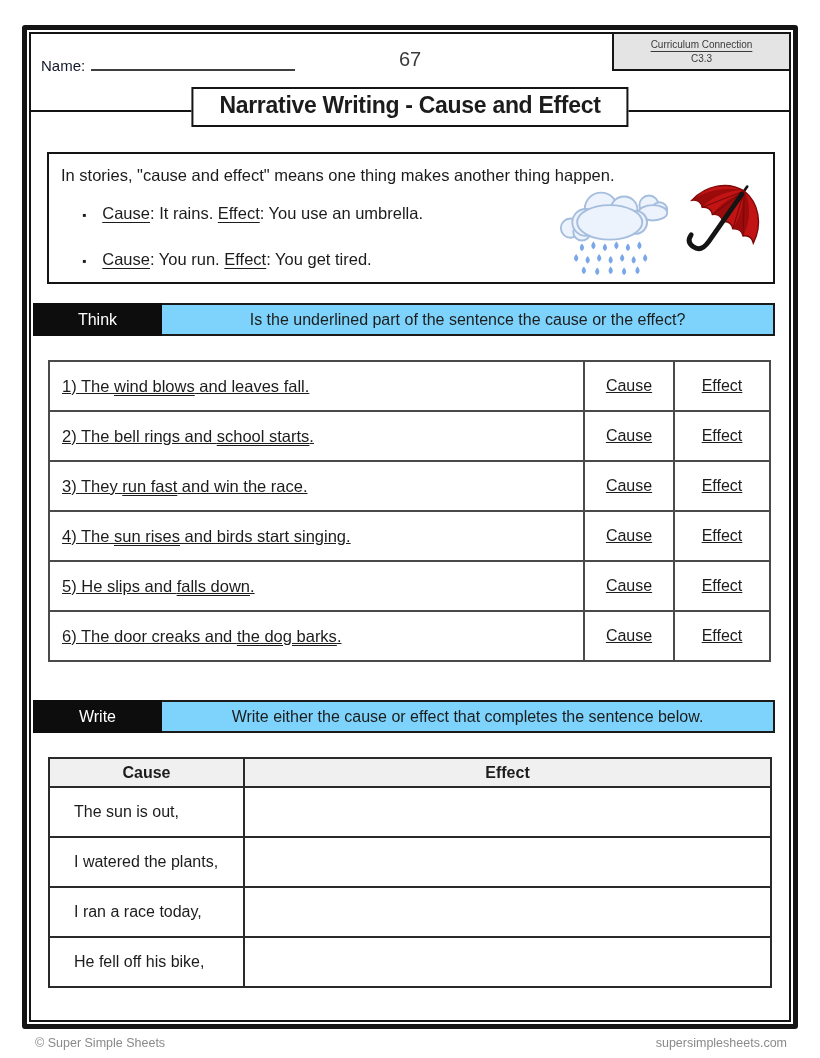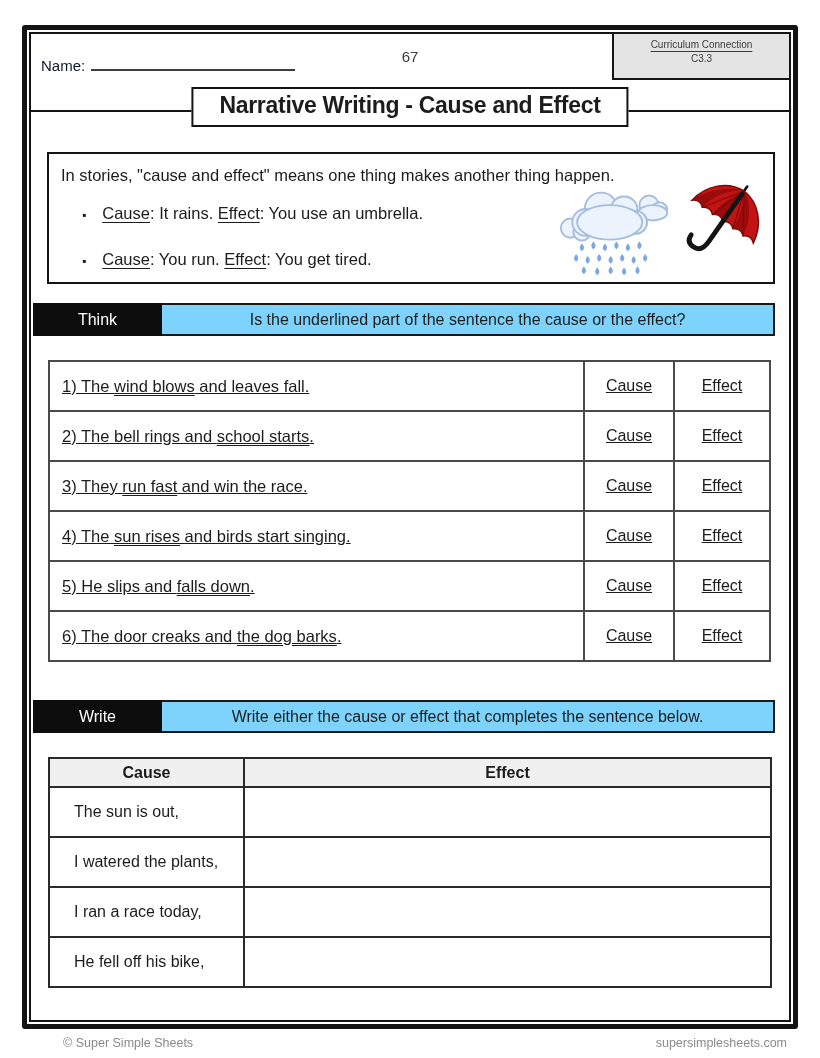--- a/index.html
+++ b/index.html
@@ -8,22 +8,22 @@
           font-family:"Liberation Sans", sans-serif; color:#1c1c1c; overflow:hidden; }
   .frame { position:absolute; left:22px; top:25px; width:776px; height:1004px;
            border:5px solid #141414; border-radius:3px; padding:2px; }
   .frame-inner { position:relative; width:100%; height:100%; border:2px solid #141414; }
 
   
   .name-row { position:absolute; left:10px; top:22px; font-size:15px; color:#0f172a; }
   .name-line { display:inline-block; width:204px; height:15px;
                border-bottom:2px solid #3f3f3f; margin-left:6px; }
   .page-number { position:absolute; top:14px; left:0; width:100%; text-align:center;
-                 font-size:15px; color:#3a3a3a; }
-  .curriculum-box { position:absolute; top:-2px; right:-2px; width:179px; height:48px;
+                 font-size:20px; color:#3a3a3a; }
+  .curriculum-box { position:absolute; top:-2px; right:-2px; width:179px; height:39px;
                     background:#e4e4e4; border:2px solid #141414; text-align:center;
                     font-size:10px; color:#3a3a3a; padding-top:4px; line-height:14px; }
   .curriculum-box .u { text-decoration:underline; }
 
   
   .title-band { position:absolute; top:53px; left:-2px; right:-2px; height:46px; }
   .title-line { position:absolute; top:23px; left:0; right:0; border-top:2px solid #141414; }
   .title-box  { position:absolute; left:50%; transform:translateX(-50%); top:0;
                 background:#fff; border:2px solid #141414; padding:3px 26px 6px;
                 font-size:23px; font-weight:700; white-space:nowrap; letter-spacing:-0.3px; }
@@ -58,21 +58,21 @@
 
   
   .write-table { position:absolute; left:17px; top:723px; width:722px; }
   .write-table th { border:2px solid #2a2a2a; height:29px; background:#f0f0f0;
                     font-size:16px; font-weight:700; text-align:center; vertical-align:middle; }
   .write-table td { border:2px solid #2a2a2a; height:50px; vertical-align:middle; font-size:16px; }
   .write-table .cause-cell { padding-left:24px; }
 
   
   .footer { position:absolute; left:35px; right:33px; top:1036px; display:flex;
-            justify-content:space-between; font-size:12.5px; color:#8a8a8a;margin-left:28px; }
+            justify-content:space-between; font-size:12.5px; color:#8a8a8a; }
 </style>
 </head>
 <body>
 
 <div class="page">
   <div class="frame">
     <div class="frame-inner">
 
       <div class="name-row">
         <span>Name:</span><span class="name-line"></span>

